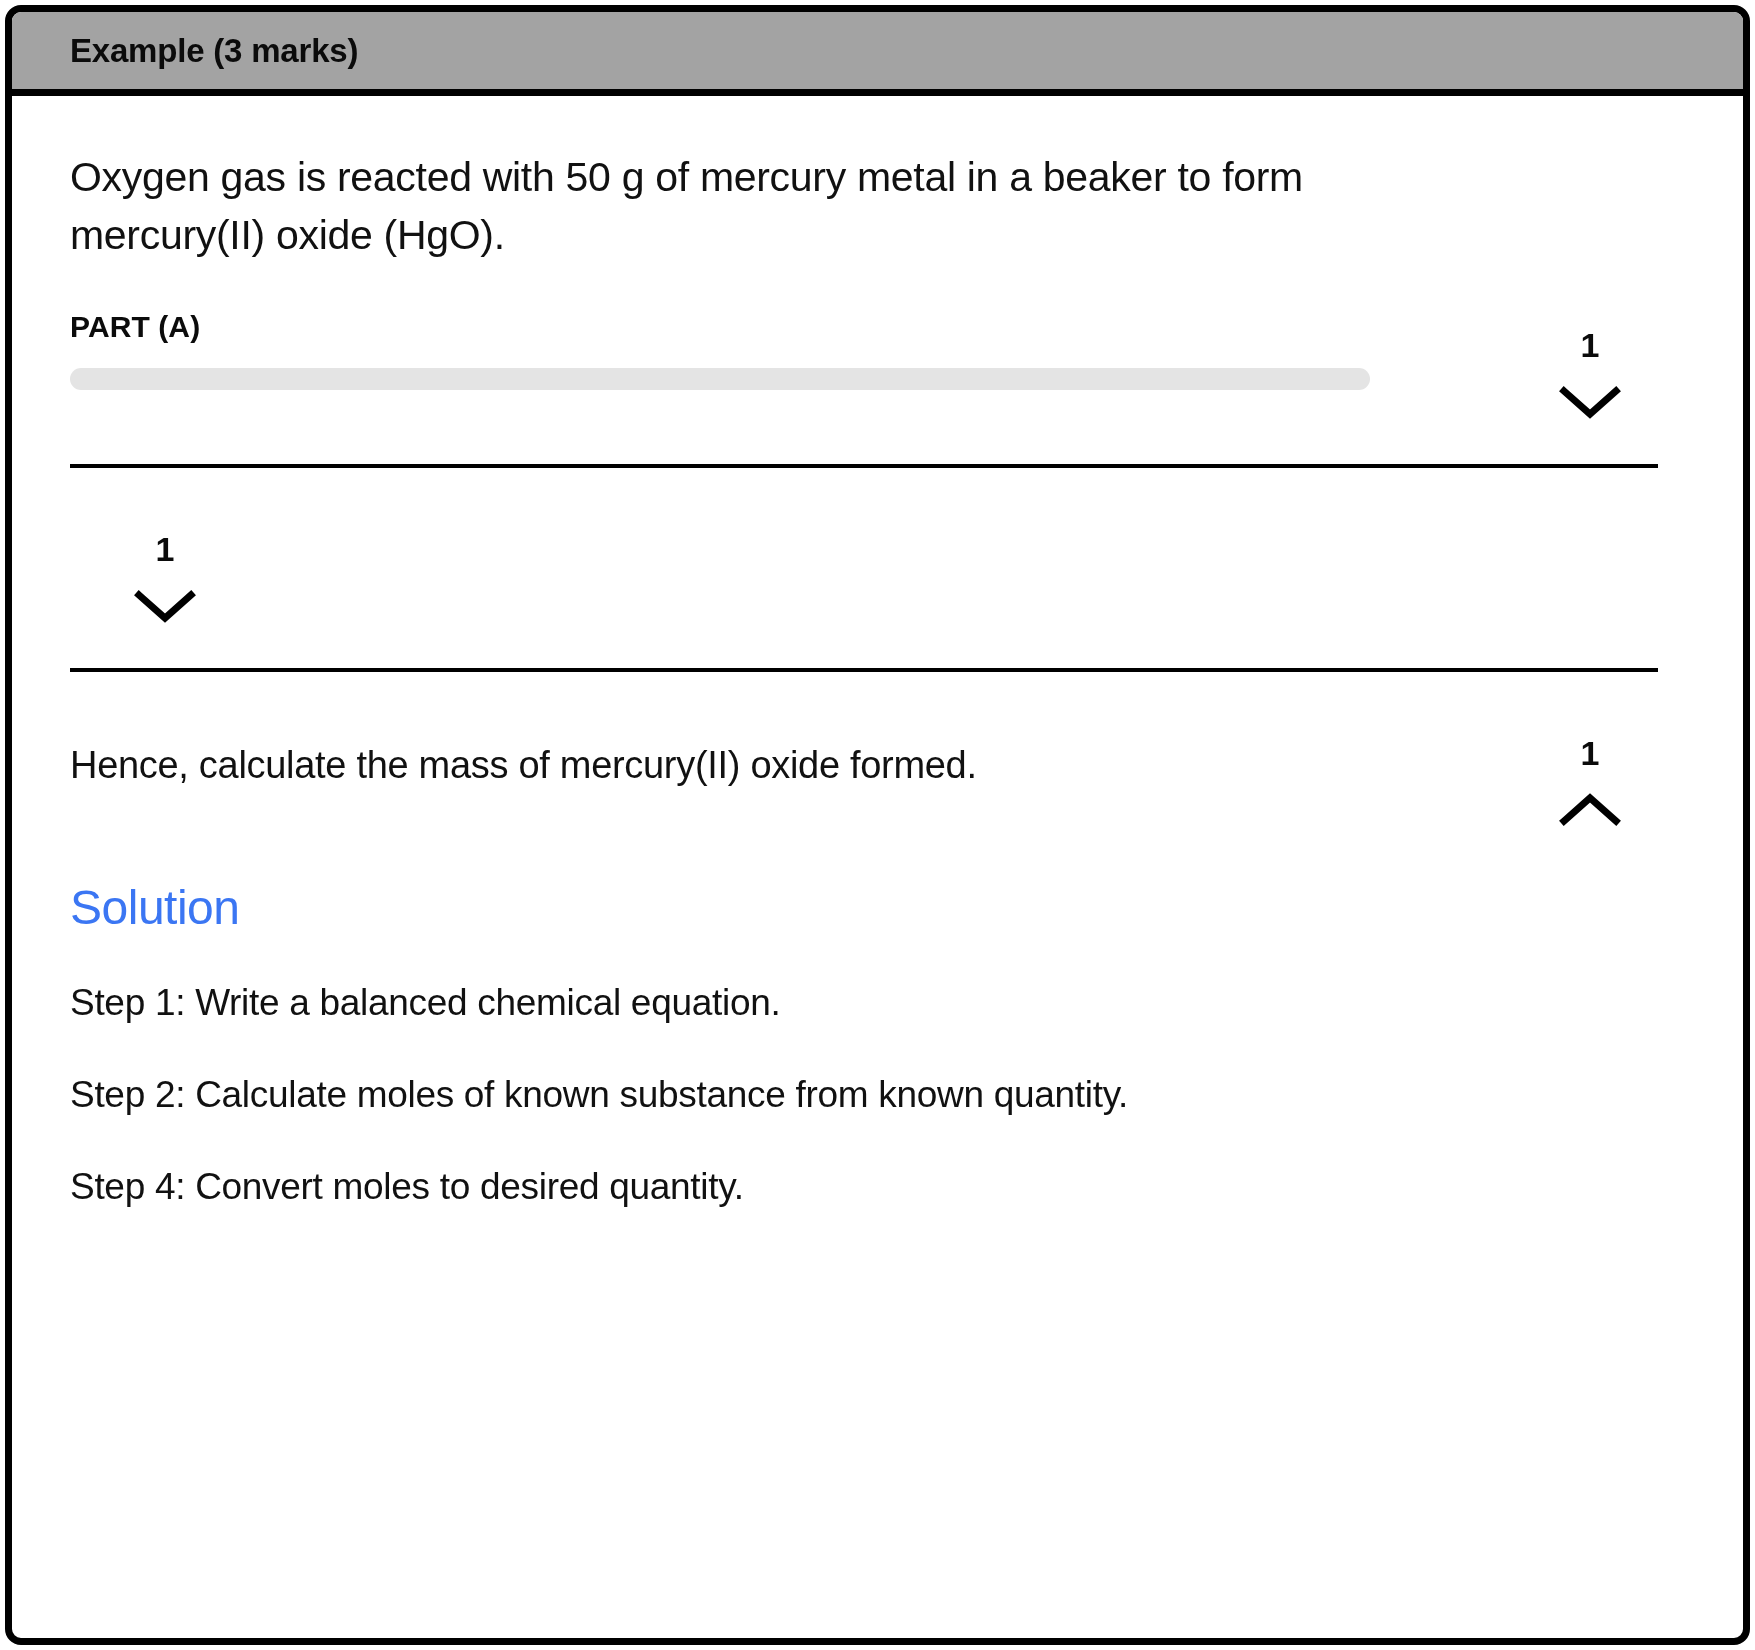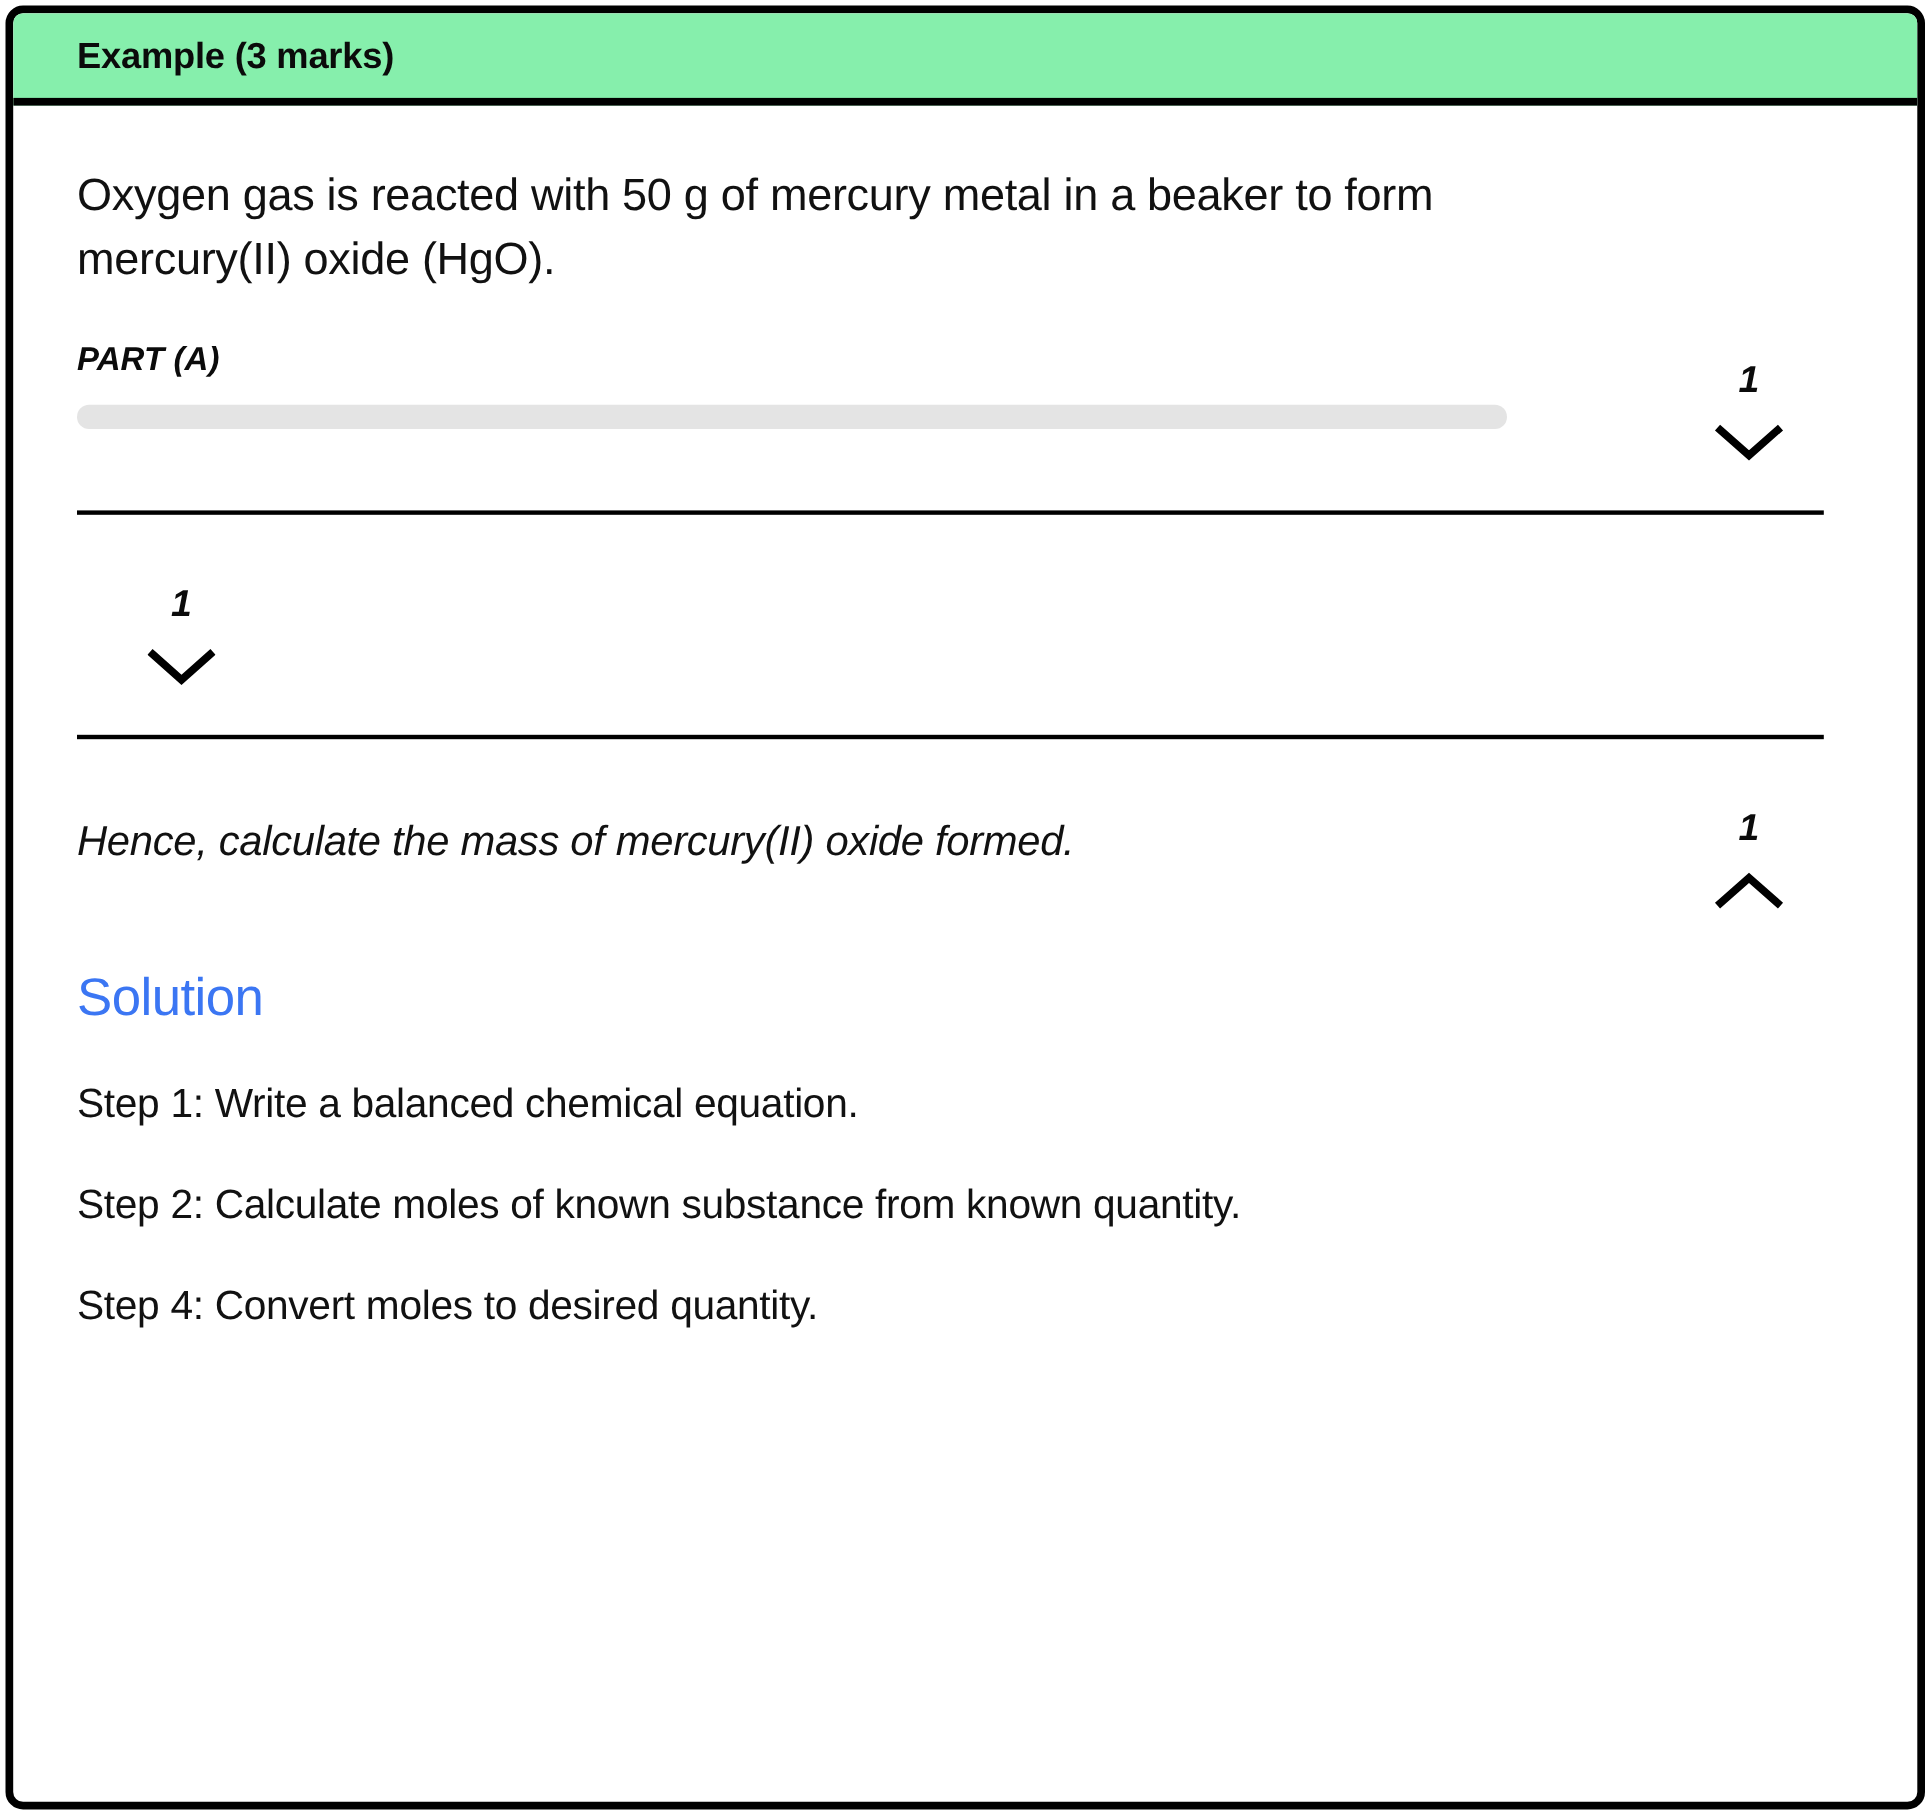--- a/index.html
+++ b/index.html
@@ -13,21 +13,21 @@
     position: absolute;
     left: 5px; top: 5px;
     width: 1745px; height: 1640px;
     border: 7px solid #000000;
     border-radius: 16px;
     background: #ffffff;
     overflow: hidden;
   }
   .card-header {
     height: 84px;
-    background: #86efac;
+    background: #a3a3a3;
     border-bottom: 7px solid #000000;
     display: flex;
     align-items: center;
     padding-left: 58px;
   }
   .card-header-title {
     font-size: 33px;
     font-weight: 700;
     color: #0b0b0b;
     letter-spacing: -0.2px;
@@ -45,21 +45,20 @@
 
   
   .part {
     position: relative;
     padding-top: 46px;
   }
   .part-head {
     display: flex;
     align-items: flex-start;
     justify-content: space-between;
-    font-style: italic;
   }
   .part-left { flex: 1 1 auto; min-width: 0; }
   .part-label {
     font-size: 30px;
     font-weight: 700;
     color: #0b0b0b;
     letter-spacing: 0.1px;
   }
   .skeleton {
     margin-top: 24px;

